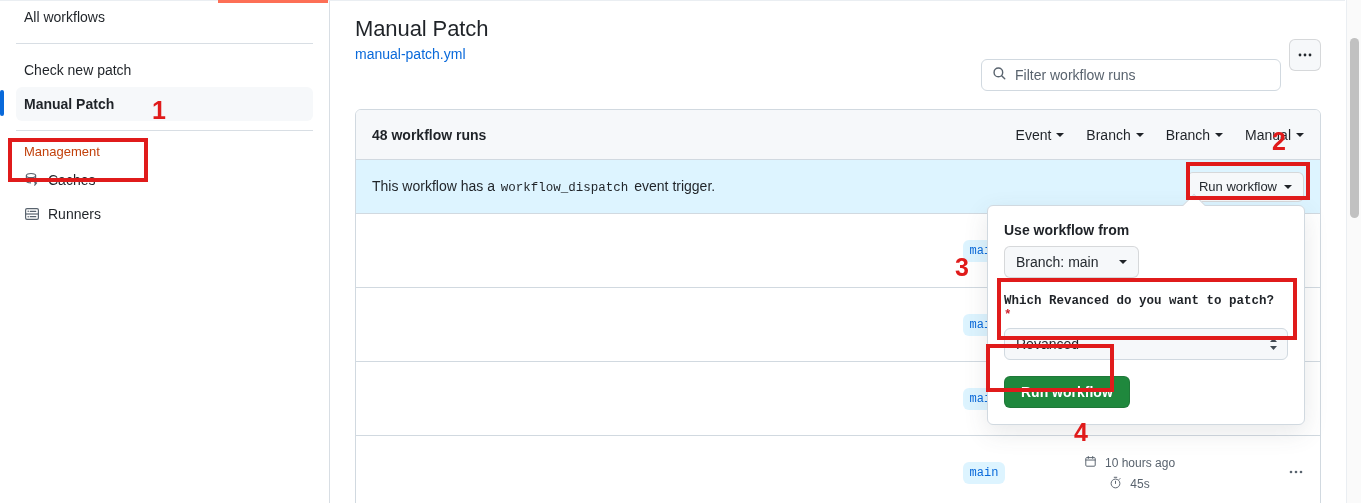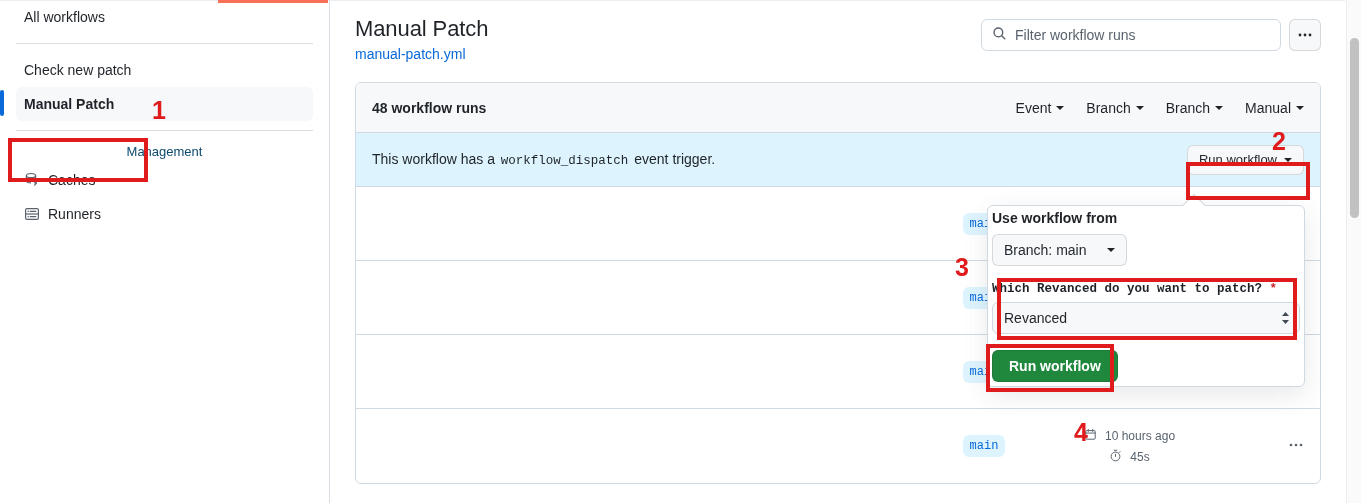--- a/index.html
+++ b/index.html
@@ -49,37 +49,37 @@
   }
   .nav-item.selected {
     background: #f6f8fa; font-weight: 600;
   }
   .nav-item.selected::before {
     content: ""; position: absolute; left: -16px; top: 3px;
     width: 4px; height: 26px; background: #0969da; border-radius: 3px;
   }
   .nav-sep { height: 1px; background: #d8dee4; margin: 9px 0 9px 0; }
   .nav-group-title {
-    font-size: 13px; color: #0c4a6e; font-weight: 400;
-    padding: 4px 8px; margin-top: 2px; text-align: center;
+    font-size: 13px; color: #c2410c; font-weight: 400;
+    padding: 4px 8px; margin-top: 2px;
   }
   .nav-icon { width: 16px; height: 16px; display: inline-flex; align-items: center; justify-content: center; color: #59636e; flex: none; }
 
   
   .main {
     position: absolute; top: 0; left: 331px; right: 16px; height: 503px;
     padding: 14px 24px 0 24px; background: #fff;
   }
   .main-head { display: flex; align-items: flex-start; justify-content: space-between; }
   .page-title { font-size: 22px; font-weight: 400; color: #1f2328; line-height: 30px; letter-spacing: -0.1px;}
   .page-subtitle { font-size: 14px; color: #0969da; margin-top: 3px; cursor: pointer; line-height: 20px;}
   .head-right { display: flex; align-items: center; gap: 8px; margin-top: 5px; }
   .search-box {
     width: 300px; height: 32px; border: 1px solid #d1d9e0; border-radius: 6px;
-    display: flex; align-items: center; gap: 8px; padding: 0 10px; background: #fff;
+    display: flex; align-items: center; gap: 8px; padding: 0 10px; background: #fff; margin-top: 40px;
   }
   .search-box input {
     border: none; outline: none; font-size: 14px; width: 100%;
     font-family: "Liberation Sans", sans-serif; color: #1f2328; background: transparent;
   }
   .search-box input::placeholder { color: #59636e; }
   .kebab-btn {
     width: 32px; height: 32px; border: 1px solid rgba(31,35,40,0.15); border-radius: 6px;
     background: #f6f8fa; display: flex; align-items: center; justify-content: center;
     cursor: pointer; color: #24292f;
@@ -141,21 +141,21 @@
   }
   .meta-lines { display: flex; flex-direction: column; gap: 5px; }
   .meta-line { display: flex; align-items: center; gap: 8px; white-space: nowrap; justify-content: center; }
   .row-kebab { color: #59636e; cursor: pointer; letter-spacing: 1px; font-size: 14px; }
 
   
   .dispatch-panel {
     position: absolute; top: 205px; left: 987px; width: 318px;
     background: #fff; border: 1px solid #d1d9e0; border-radius: 6px;
     box-shadow: 0 8px 24px rgba(66,74,83,0.12);
-    z-index: 40; padding: 4px;
+    z-index: 40; padding: 16px;
   }
   .panel-arrow {
     position: absolute; top: -9px; left: 198px; width: 16px; height: 16px;
     background: #fff; border-left: 1px solid #d1d9e0; border-top: 1px solid #d1d9e0;
     transform: rotate(45deg);
   }
   .panel-label { font-size: 14px; font-weight: 600; color: #1f2328; margin-bottom: 8px; }
   .branch-select-btn {
     background: #f6f8fa; border: 1px solid rgba(31,35,40,0.15); border-radius: 6px;
     font-size: 14px; color: #24292f; padding: 5px 11px; cursor: pointer;

